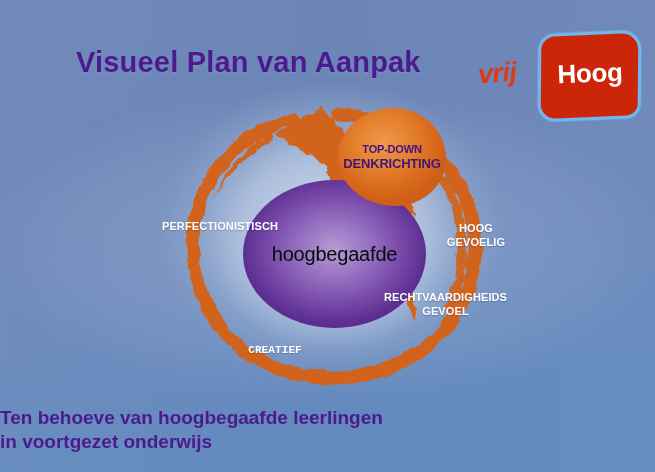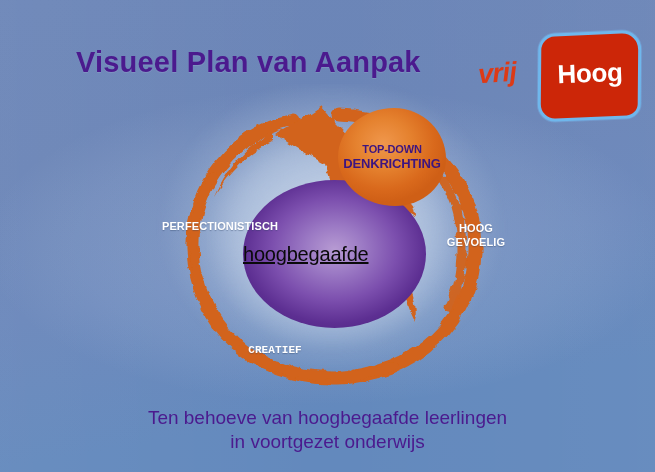--- a/index.html
+++ b/index.html
@@ -73,24 +73,23 @@
   #ring-wrap svg{display:block;width:100%;height:100%;overflow:visible;}
 
   
   #core{
     position:absolute;left:243px;top:180px;width:183px;height:148px;
     border-radius:50%;
     background:radial-gradient(ellipse 62% 62% at 50% 47%, #b79bd3 0%, #9b79c4 26%, #7c4fae 55%, #5d2f92 80%, #4d2483 100%);
   }
   #core-label{
     position:absolute;left:243px;top:180px;width:183px;height:148px;
-    display:flex;align-items:center;justify-content:space-between;
+    display:flex;align-items:center;justify-content:center;
     color:#0a0a0a;font-size:20px;line-height:1.25;text-align:center;
     letter-spacing:-.2px;
-    text-decoration:underline;
   }
 
   
   #topdown{
     position:absolute;left:338px;top:108px;width:108px;height:98px;
     background:radial-gradient(ellipse 60% 60% at 42% 36%, #f0974c 0%, #e5822f 42%, #d9691c 78%, #cf5f16 100%);
     border-radius:52% 48% 47% 53% / 50% 52% 48% 50%;
   }
   #topdown-label{
     position:absolute;left:338px;top:108px;width:108px;height:98px;
@@ -113,22 +112,21 @@
   .t-perfectionistisch  {left:142px;top:220px;width:125px;text-align:left;margin-left:20px;}
   .t-snelle            {left:152px;top:277px;width:125px;}
   .t-creatief          {left:240px;top:344px;width:70px;font-family:Liberation Mono, monospace;}
   .t-egocentrisch      {left:335px;top:338px;width:110px;}
   .t-rechtvaardigheids {left:378px;top:291px;width:135px;}
   .t-hoog              {left:446px;top:222px;width:60px;}
 
   
   #footer{
     position:absolute;left:0;right:0;top:406px;
-    text-align:center;
-    color:#4b1a8e;font-size:19px;font-weight:normal;line-height:1.28;
+    color:#4b1a8e;font-size:19px;font-weight:bold;line-height:1.28;
     white-space:pre-line;
   }
 </style>
 </head>
 <body>
 
 <div id="stage">
 
   <div id="bg-sheen"></div>
   <div id="blob"></div>
@@ -191,19 +189,21 @@
   </div>
 
   <div id="topdown"></div>
   <div id="topdown-label">
     <span class="l1">TOP-DOWN</span>
     <span class="l2">DENKRICHTING</span>
   </div>
 
   <div class="trait t-perfectionistisch">PERFECTIONISTISCH</div>
   <div class="trait t-creatief">CREATIEF</div>
+  <div class="trait t-rechtvaardigheids">RECHTVAARDIGHEIDS
+GEVOEL</div>
   <div class="trait t-hoog">HOOG
 GEVOELIG</div>
 
   <div id="footer">Ten behoeve van hoogbegaafde leerlingen
 in voortgezet onderwijs</div>
 
 </div>
 
 </body></html>

